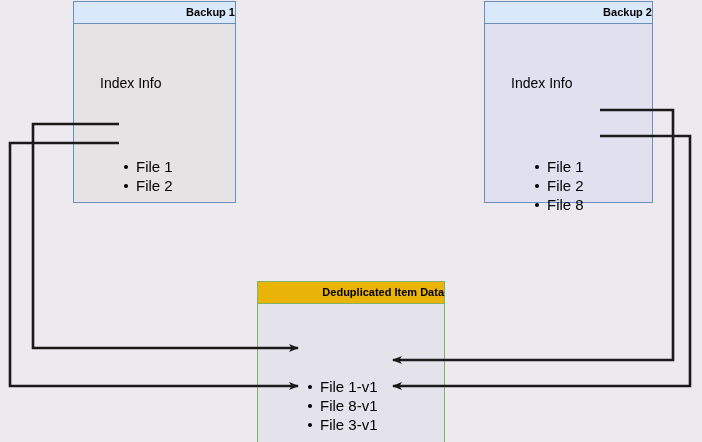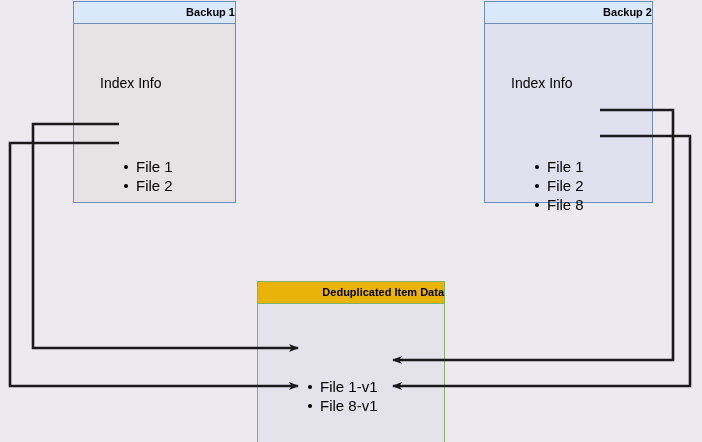--- a/index.html
+++ b/index.html
@@ -127,20 +127,21 @@
       </ul>
     </div>
   </div>
 
   <div class="box green" id="dedup-box" style="left:257px; top:281px; width:188px; height:165px;">
     <div class="box-header">Deduplicated Item Data</div>
     <div class="box-body">
       <ul class="bullets" style="left:48px; top:32px;">
         <li>File 1-v1</li>
         <li>File 8-v1</li>
+        <li>File 3-v1</li>
       </ul>
     </div>
   </div>
 
   <svg id="wires" viewBox="0 0 702 442">
     <defs>
       <marker id="arrowhead" markerWidth="10" markerHeight="8" refX="9" refY="4" orient="auto" markerUnits="userSpaceOnUse">
         <path d="M0,0 L10,4 L0,8 L2.6,4 Z" fill="#1a1a1a"></path>
       </marker>
     </defs>

